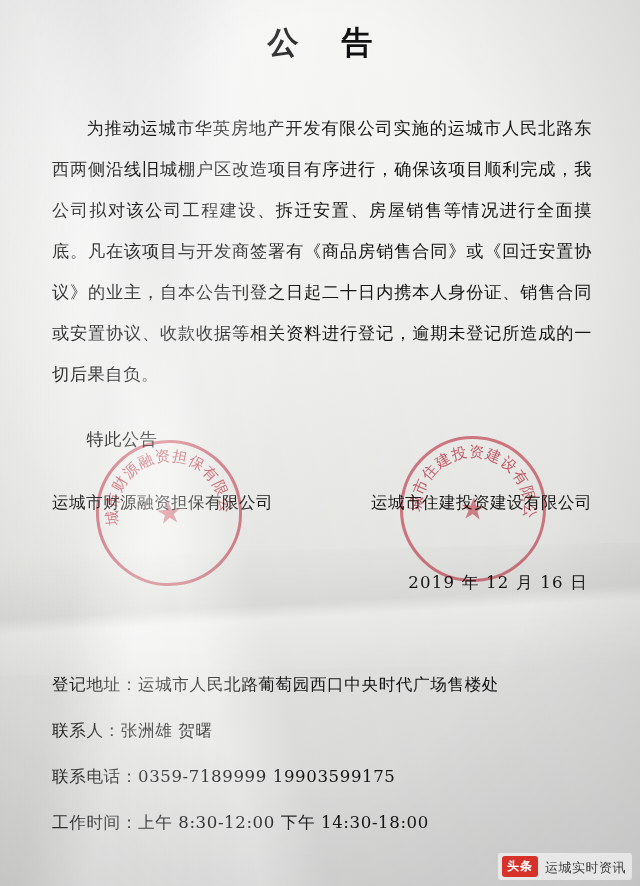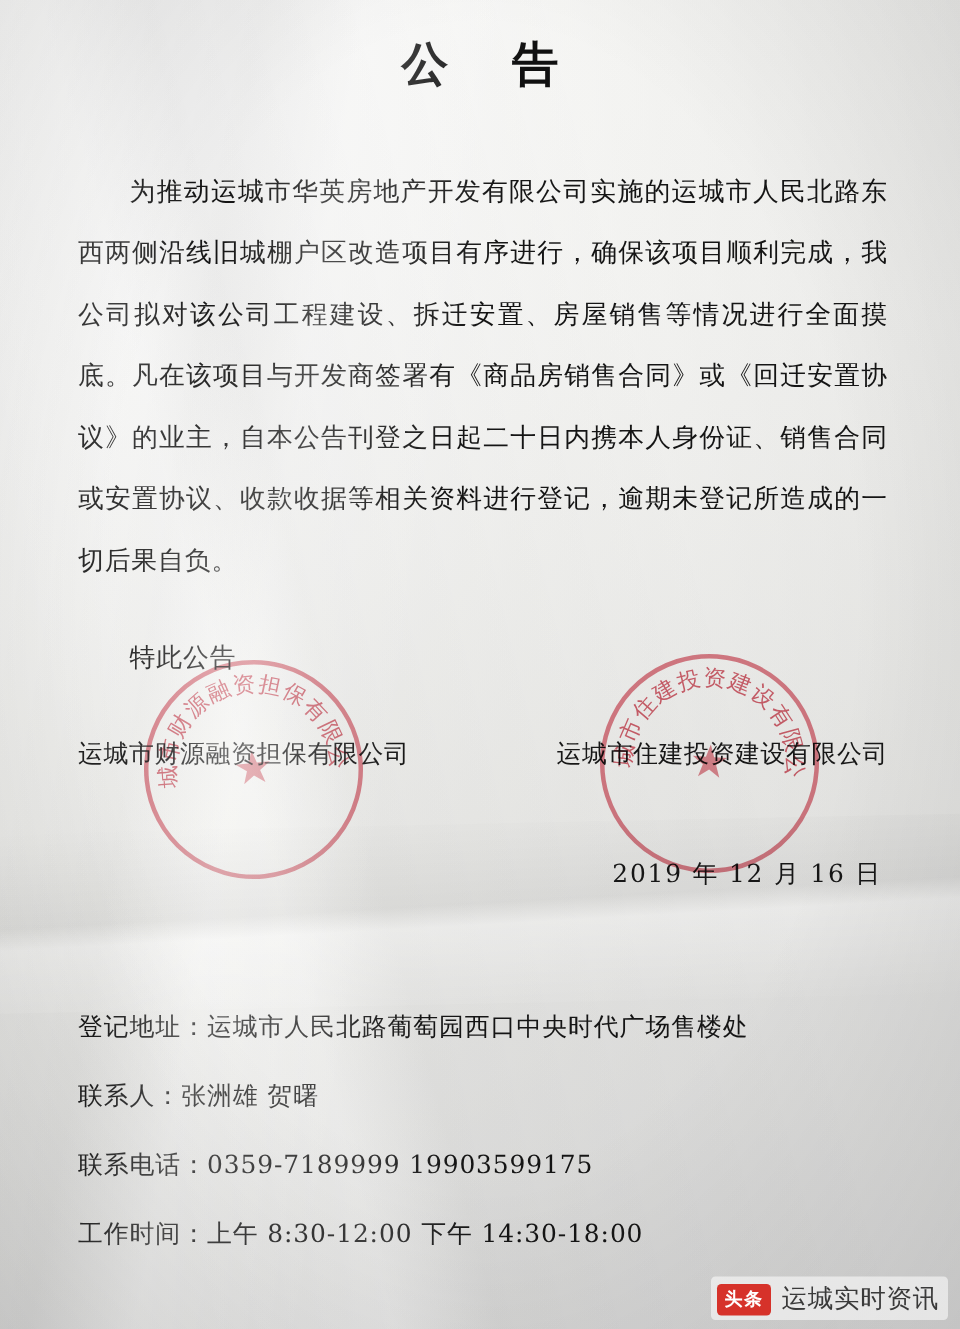--- a/index.html
+++ b/index.html
@@ -212,21 +212,21 @@
     background: #d6322a;
     color: #fff;
     font-size: 12px;
     font-weight: 700;
     padding: 2px 5px;
     border-radius: 3px;
     letter-spacing: 1px;
     font-family: "DejaVu Sans", "Liberation Sans", sans-serif;
   }
   .watermark .wm-text {
-    font-size: 17px;
+    font-size: 13px;
     color: #3a3a3a;
     font-family: "DejaVu Sans", "Liberation Sans", sans-serif;
     letter-spacing: 0.5px;
   }
 </style>
 </head>
 <body>
 
 <div class="paper">
 

